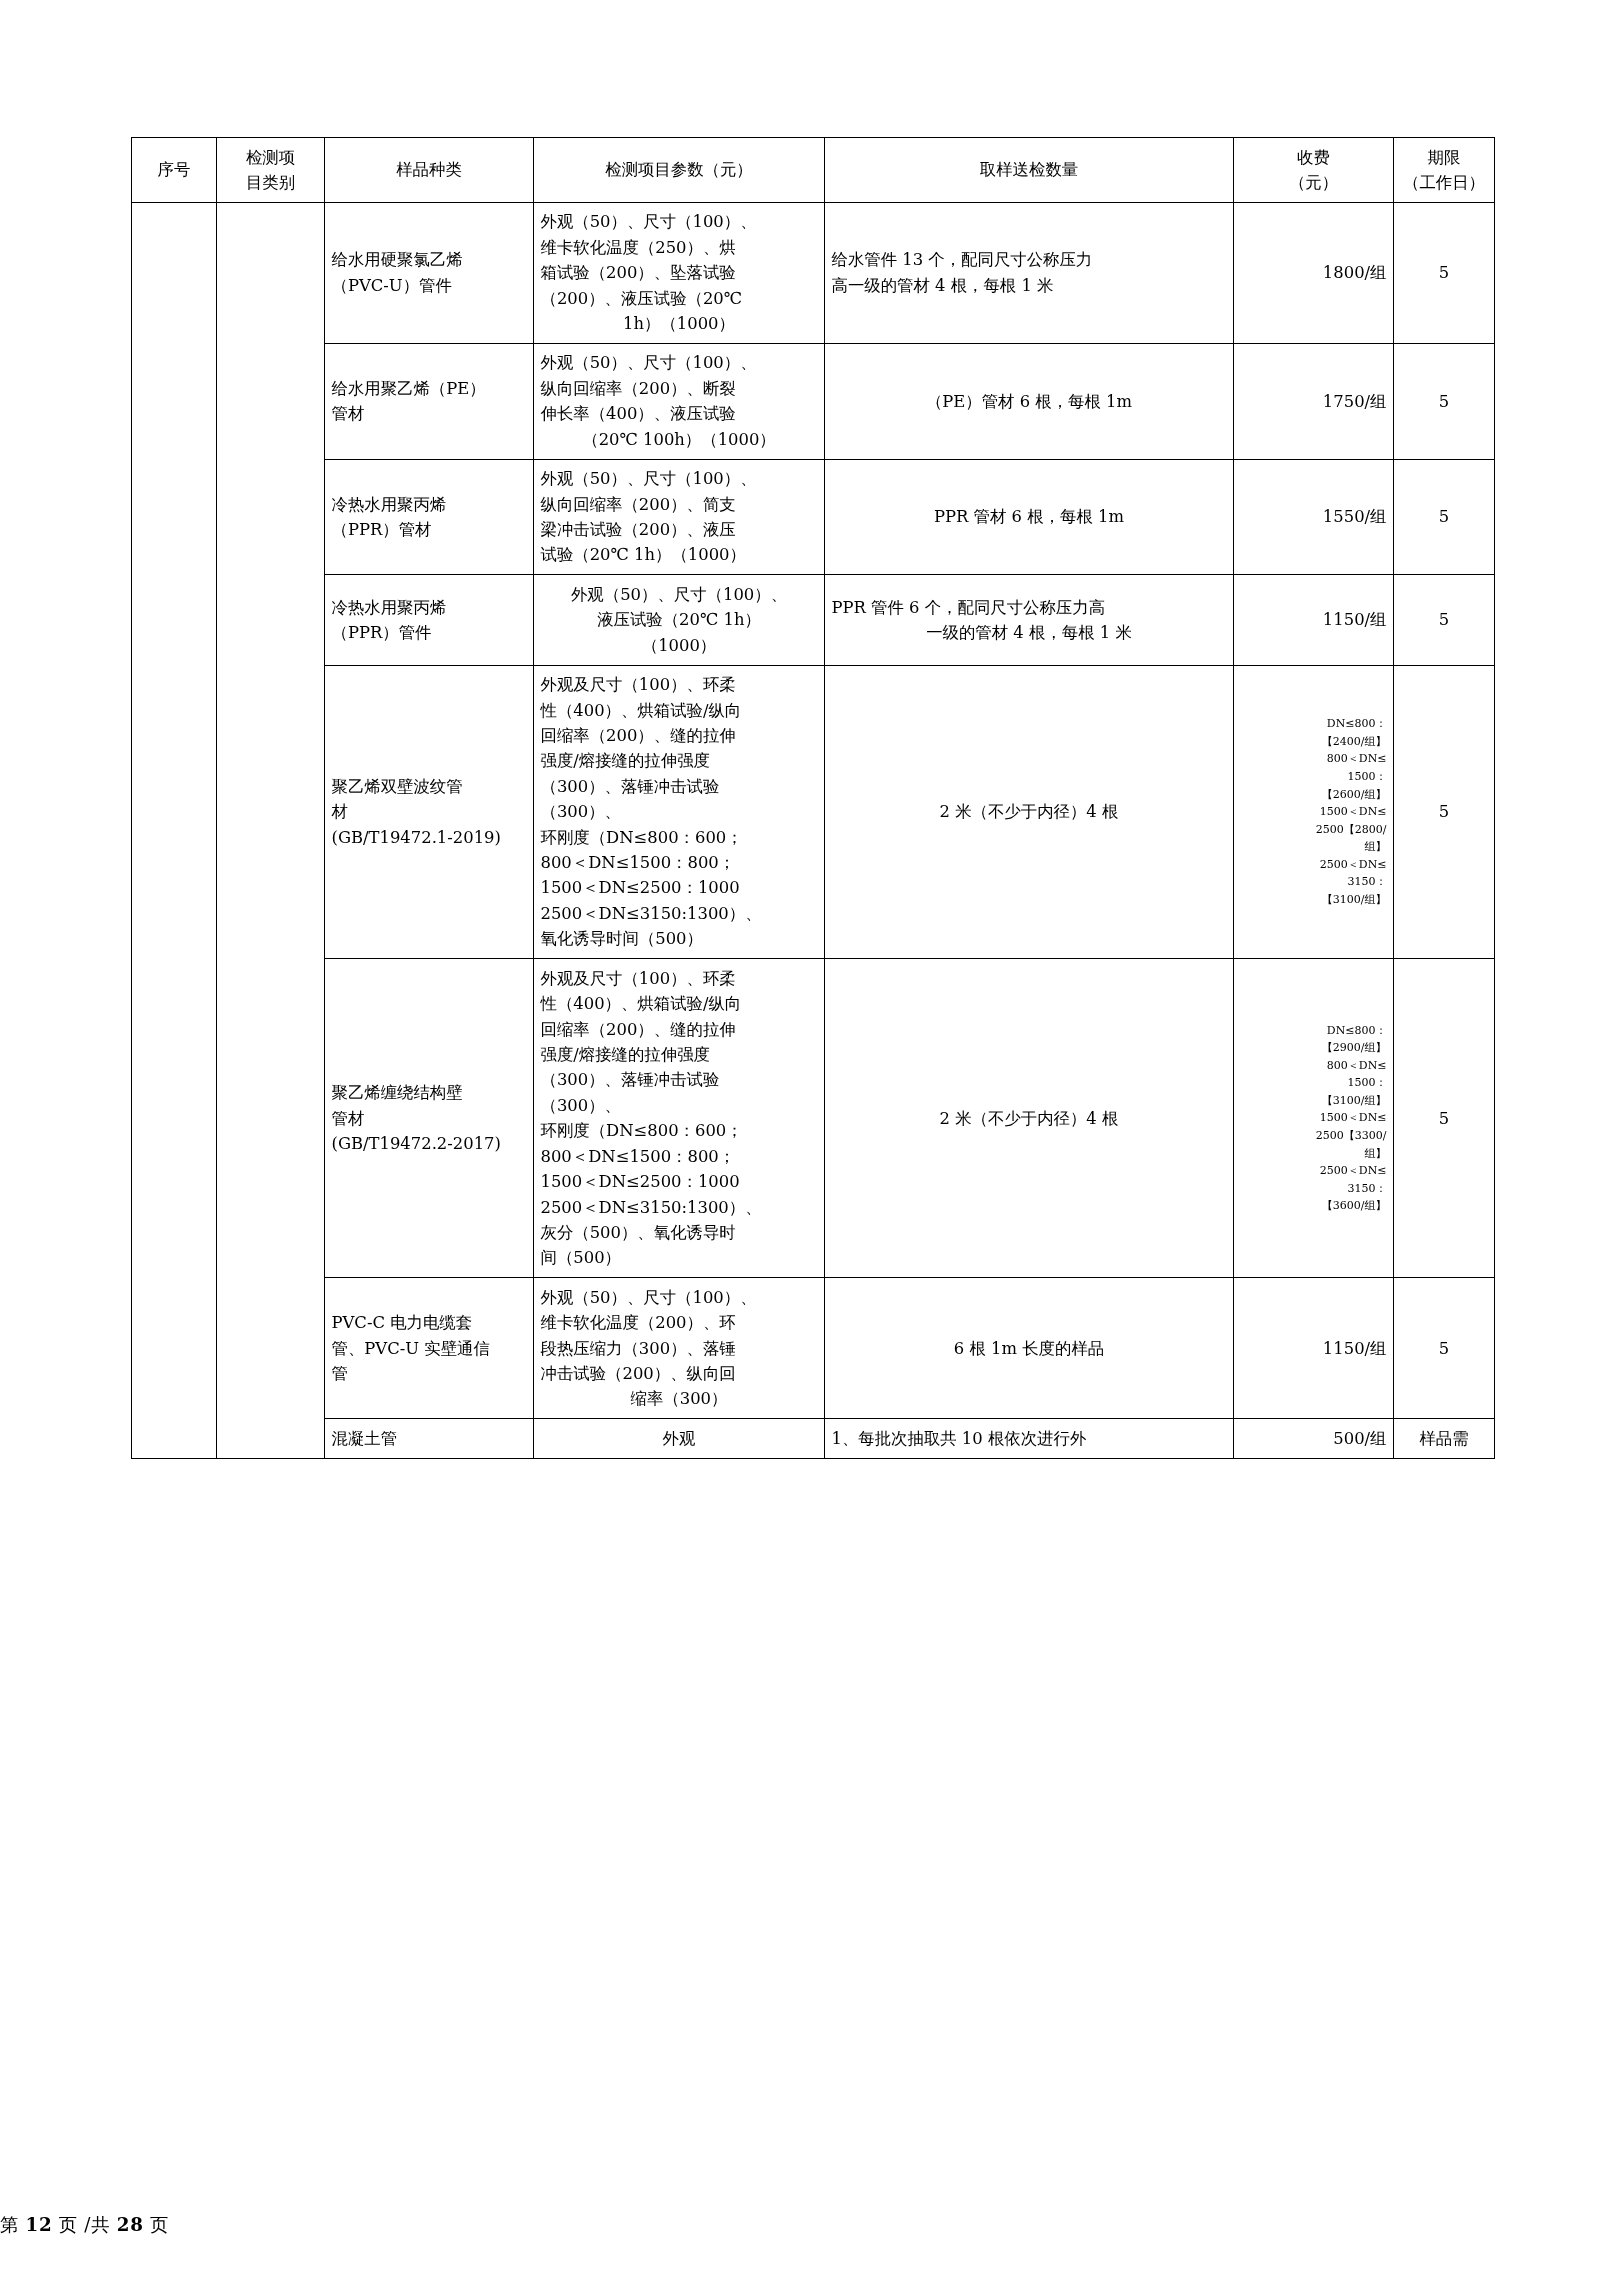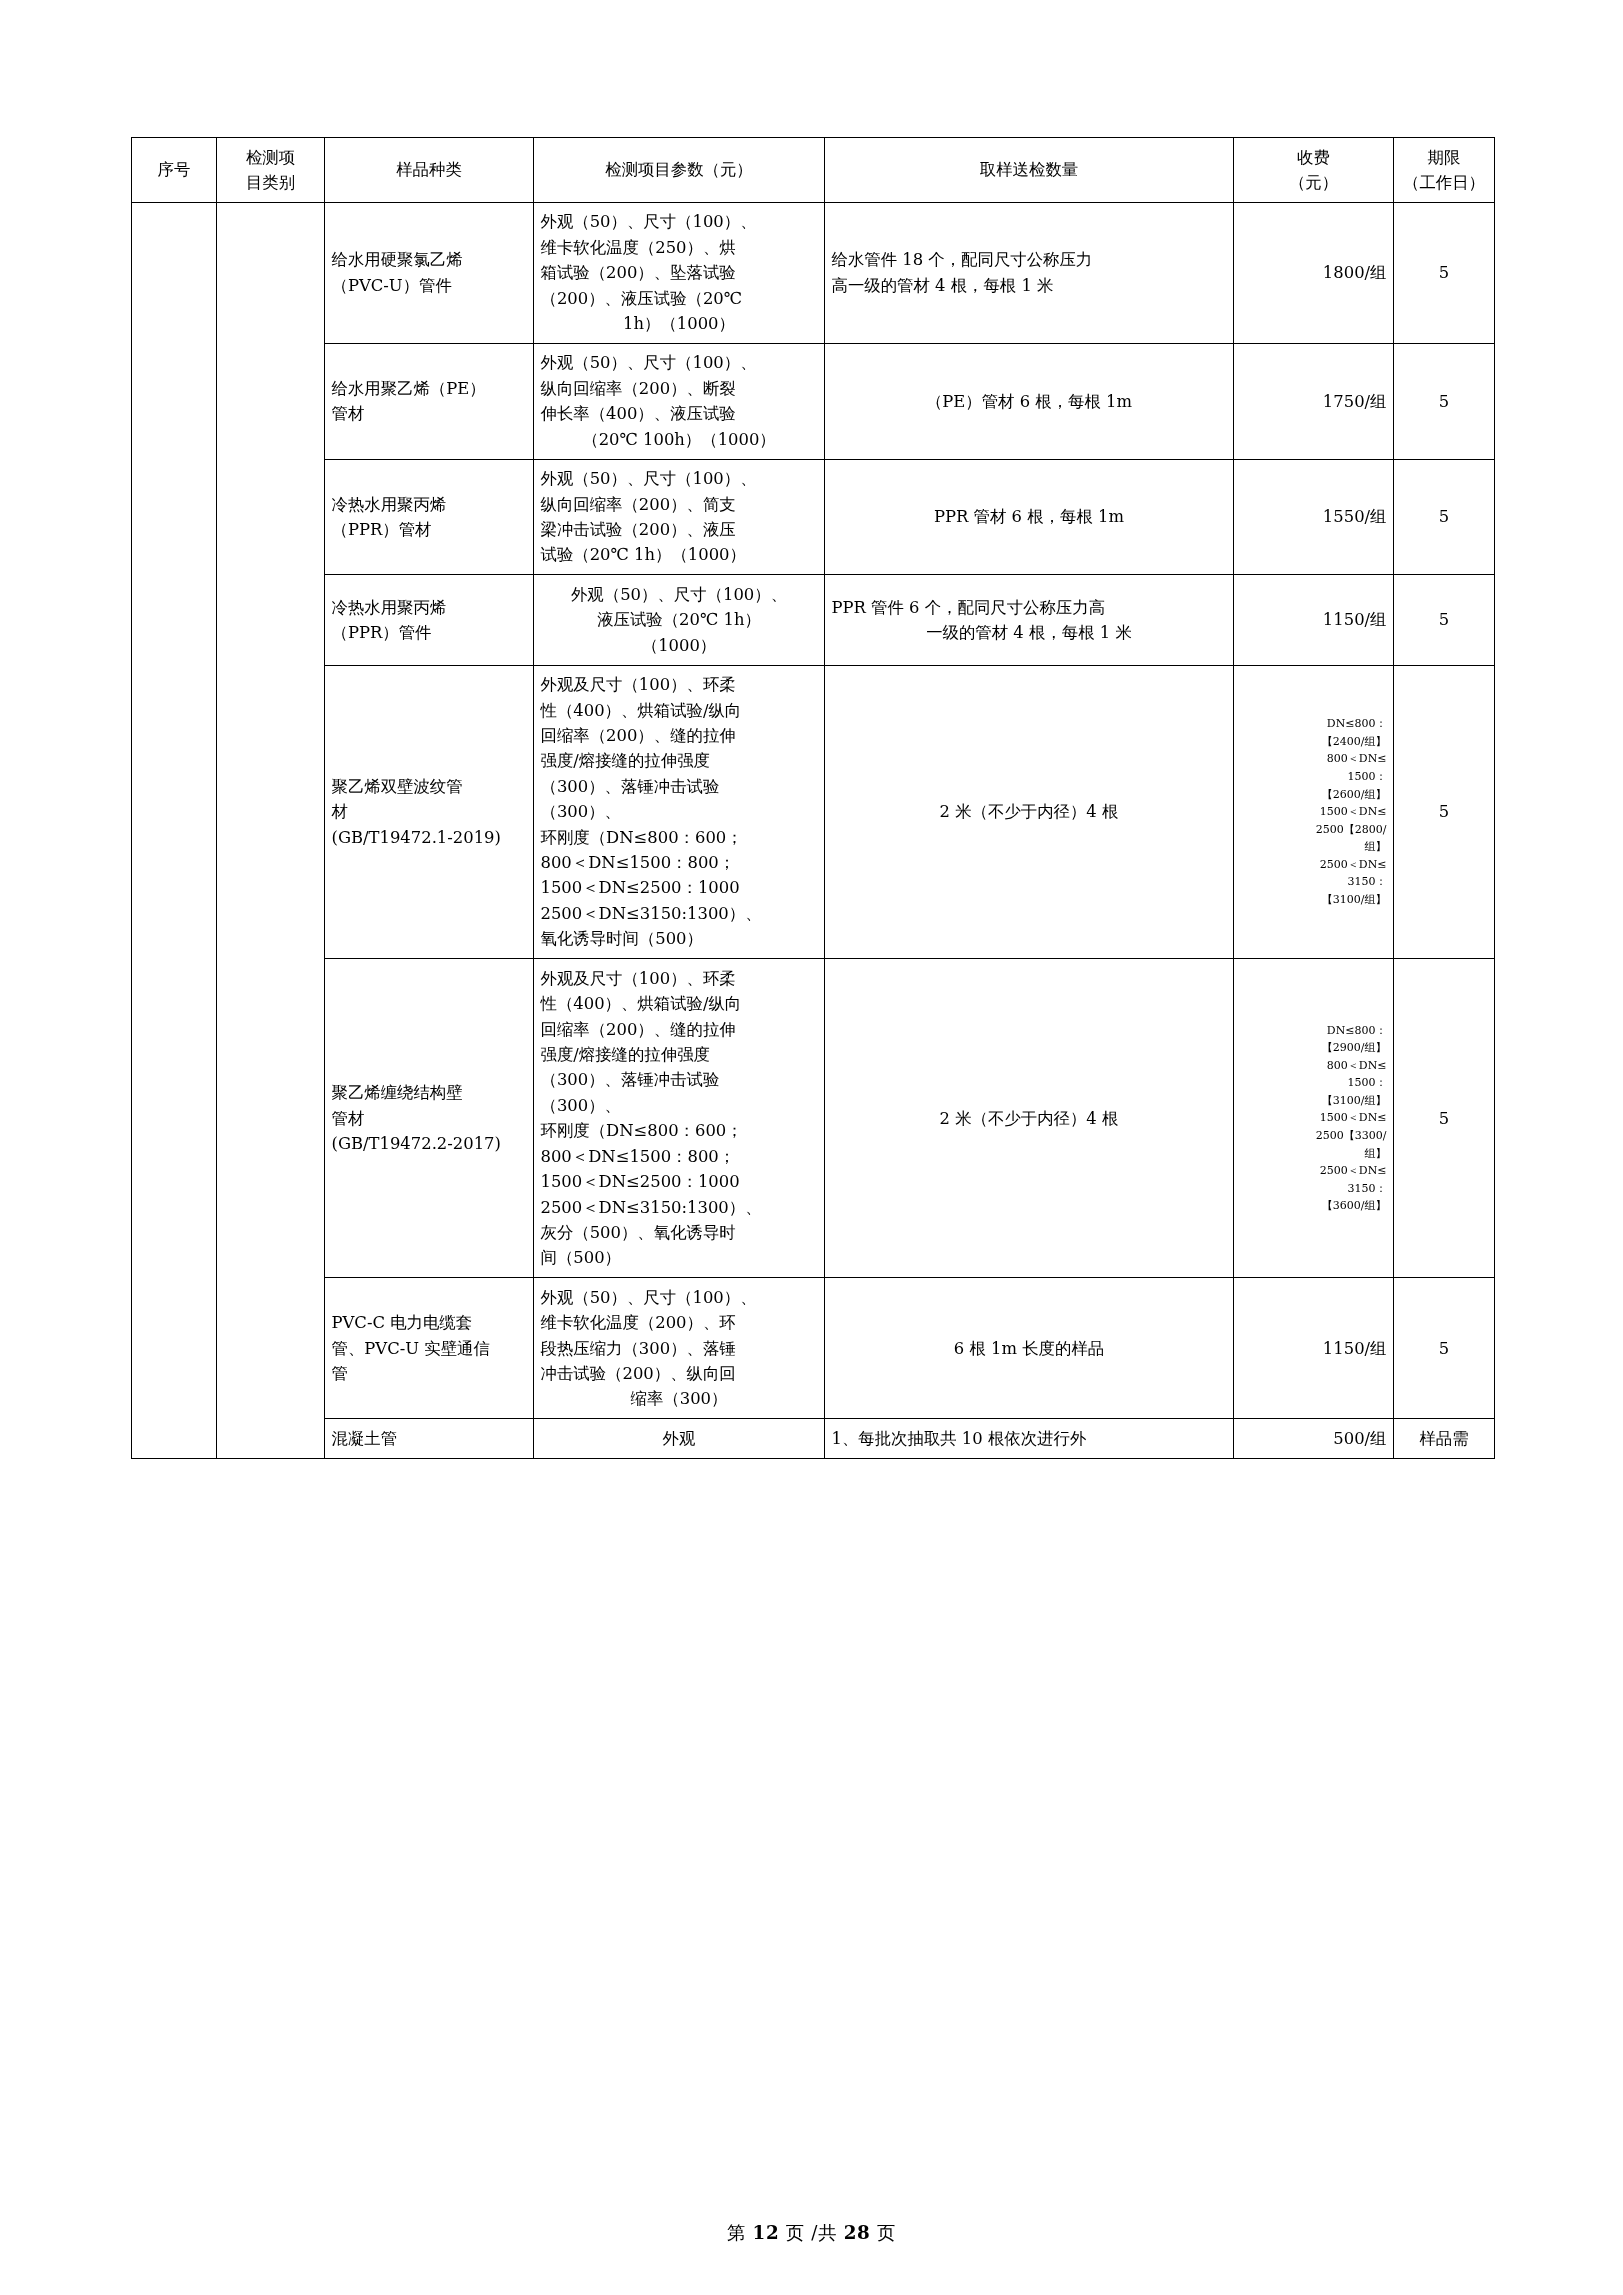--- a/index.html
+++ b/index.html
@@ -91,22 +91,22 @@
     display: block;
   }
   td.cell-term {
     text-align: center;
     font-size: 16.4px;
   }
   .footer {
     position: absolute;
     left: 0;
     right: 0;
-    bottom: 50px;
-    text-align: center;
+    bottom: 58px;
+    text-align: left;
     font-size: 18.3px;
     font-family: "DejaVu Serif", "Liberation Serif", serif;
     letter-spacing: 0.7px;
   }
   .footer .pnum { font-weight: bold; }
   .nl { display: block; }
 </style>
 </head>
 <body>
 
@@ -152,21 +152,21 @@
           <span class="nl">（PVC-U）管件</span>
         </td>
         <td class="cell-params">
           <span class="nl">外观（50）、尺寸（100）、</span>
           <span class="nl">维卡软化温度（250）、烘</span>
           <span class="nl">箱试验（200）、坠落试验</span>
           <span class="nl">（200）、液压试验（20℃</span>
           <span class="nl c-center">1h）（1000）</span>
         </td>
         <td class="cell-qty left">
-          <span class="nl">给水管件 18 个，配同尺寸公称压力</span>
+          <span class="nl">给水管件 13 个，配同尺寸公称压力</span>
           <span class="nl">高一级的管材 4 根，每根 1 米</span>
         </td>
         <td class="cell-fee"><span>1800/组</span></td>
         <td class="cell-term"><span>5</span></td>
       </tr>
 
       <tr>
         <td class="cell-sample">
           <span class="nl">给水用聚乙烯（PE）</span>
           <span class="nl">管材</span>

